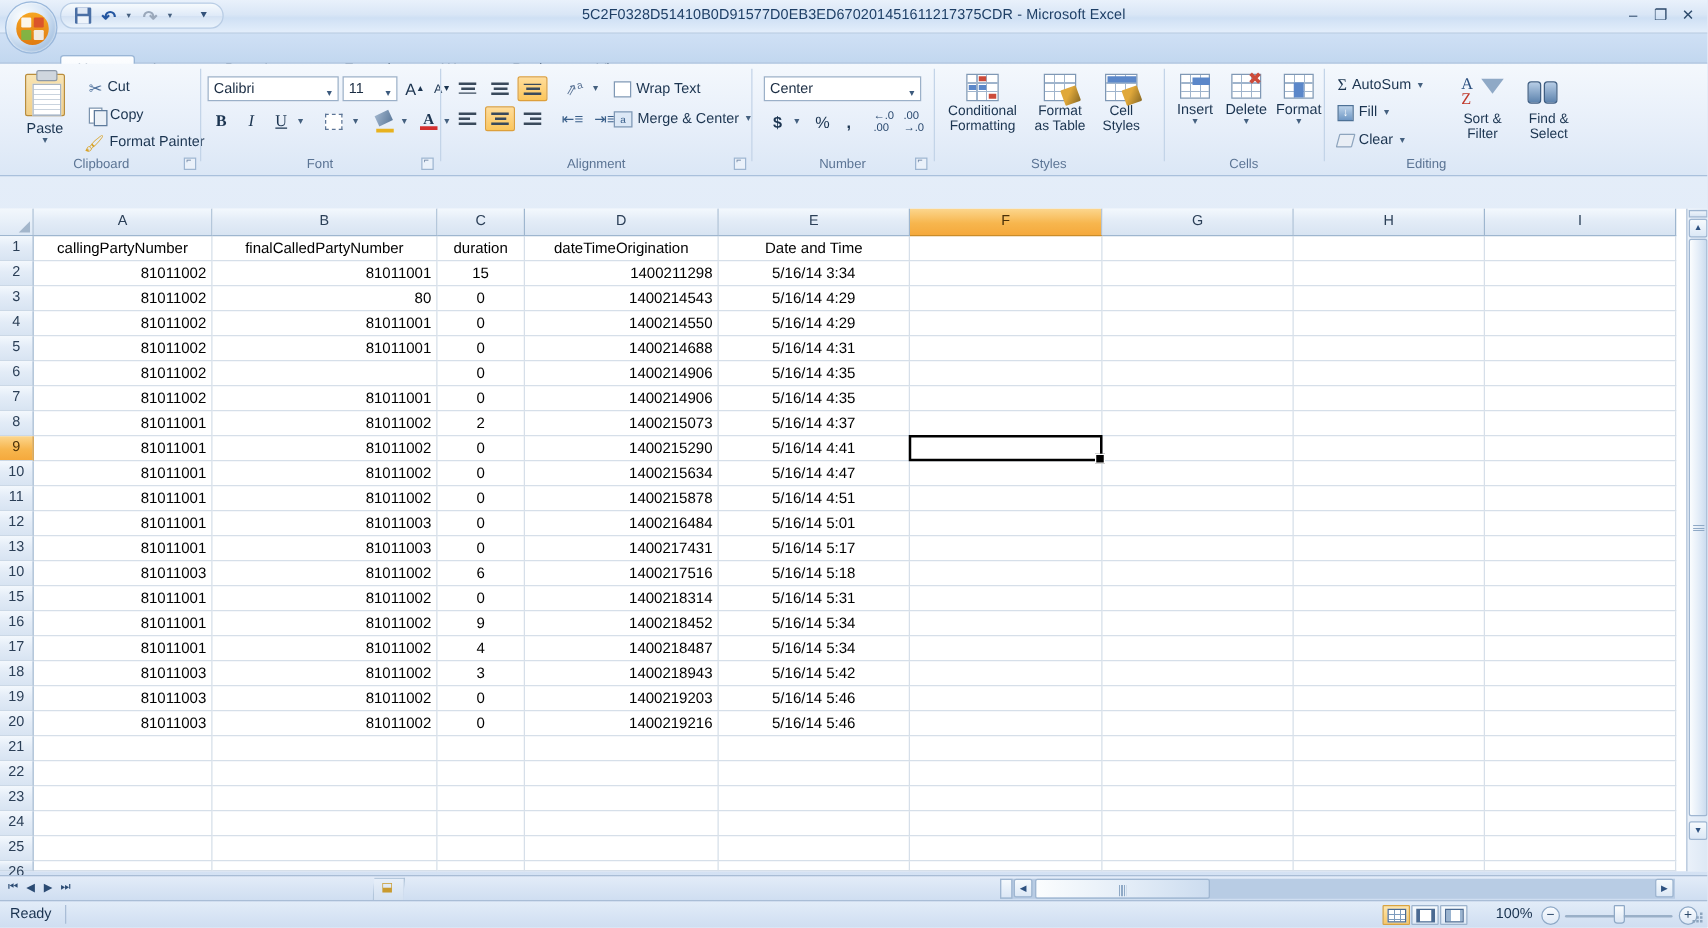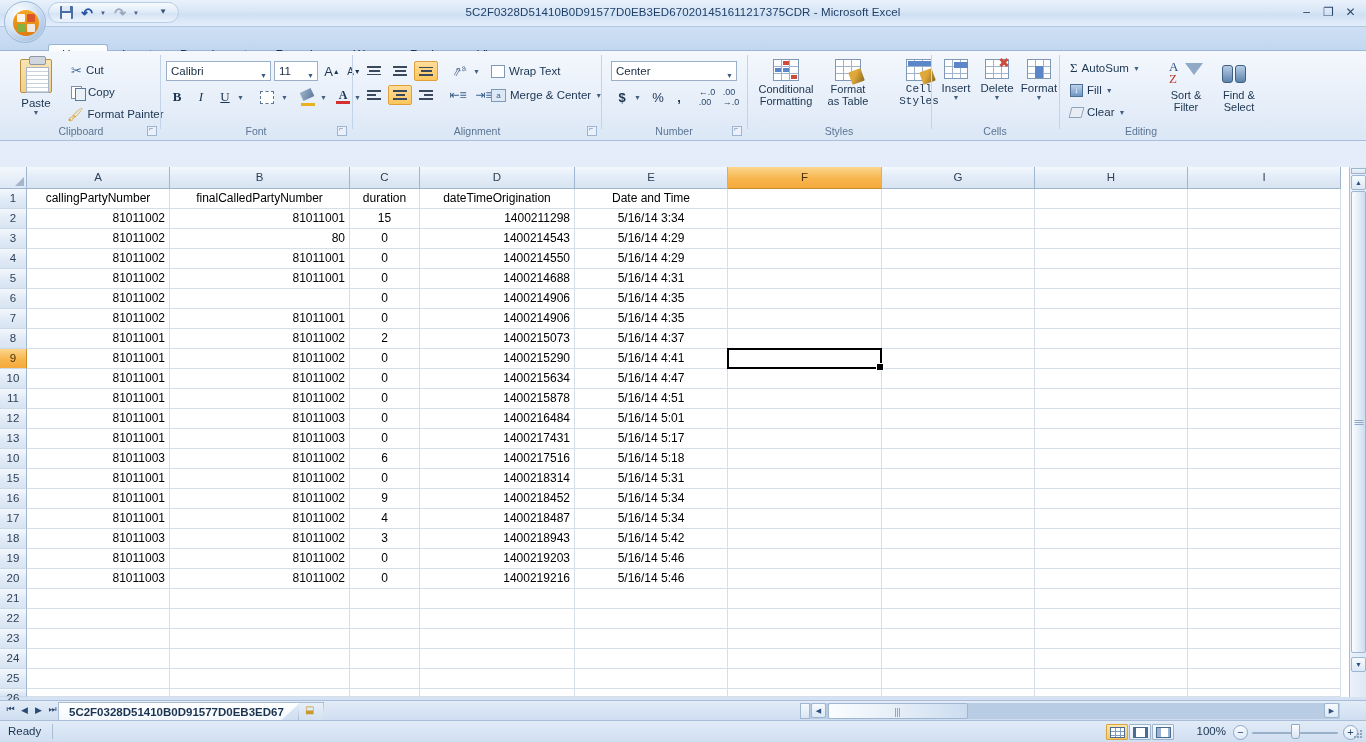--- a/index.html
+++ b/index.html
@@ -566,21 +566,21 @@
         <div style="font-size:11px;color:#1b3450;margin-top:2px;line-height:12px">Conditional</div>
         <div style="font-size:11px;color:#1b3450;line-height:12px">Formatting</div>
       </div>
       <div class="btn-lg" style="left:72px; top:6px; width:54px;">
         <div class="minigrid">
             <span class="pbrush"></span>
           </div>
         <div style="font-size:11px;color:#1b3450;margin-top:2px;line-height:12px">Format</div>
         <div style="font-size:11px;color:#1b3450;line-height:12px">as Table</div>
       </div>
-      <div class="btn-lg" style="left:146px; top:6px; width:48px;font-family:Liberation Mono, monospace;">
+      <div class="btn-lg" style="left:124px; top:6px; width:48px;">
         <div class="minigrid">
           <span class="mg-blue" style="left:1px;top:1px;width:23px;height:5px"></span>
             <span class="pbrush"></span>
         </div>
         <div style="font-size:11px;color:#1b3450;margin-top:2px;line-height:12px">Cell</div>
         <div style="font-size:11px;color:#1b3450;line-height:12px">Styles</div>
       </div>
       <div class="group-label">Styles</div>
     </div>
     <div class="group-sep" style="left:931px;"></div>
@@ -940,21 +940,20 @@
     <div style="position:absolute;left:1px;top:1px;width:15px;height:6px;background:linear-gradient(to bottom,#eef4fb,#d9e5f3);border:1px solid #9fb6d1;"></div>
   </div>
 
   <div class="hscrollarea">
     <div class="tabnav">
       <span>⏮</span>
       <span>◀</span>
       <span>▶</span>
       <span>⏭</span>
     </div>
-    <div class="sheettab">5C2F0328D51410B0D91577D0EB3ED67</div>
     <div class="newsheet"></div>
     <div class="hsb-track">
       <div style="position:absolute;left:0;top:0;width:10px;height:16px;background:linear-gradient(to bottom,#f4f9fd,#dbe7f5);border:1px solid #9fb6d1"></div>
       <div class="sb-arrow" style="left:11px; top:0;">◀</div>
       <div class="sb-thumb" style="left:28px; top:0; width:140px; height:16px;">
         <span class="sb-grip" style="top:4px; width:6px; height:9px;
           background-image: repeating-linear-gradient(to right,#8fa9c6 0 1px,transparent 1px 2px);"></span>
       </div>
       <div class="sb-arrow" style="left:524px; top:0;">▶</div>
     </div>

